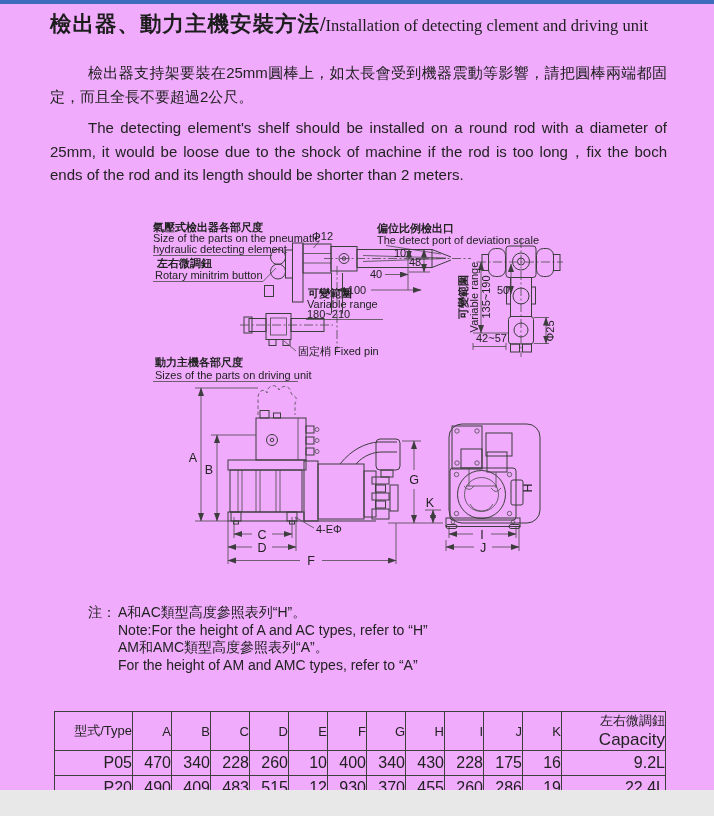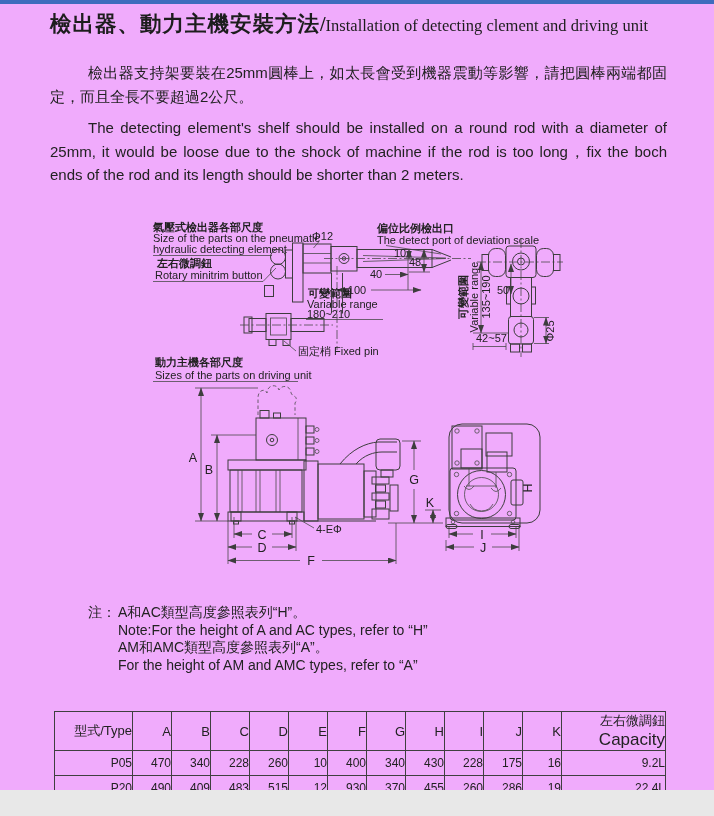--- a/index.html
+++ b/index.html
@@ -25,21 +25,21 @@
   #diagram .dd{stroke-dasharray:9 2.5 2 2.5;}
   #diagram .ph{stroke-dasharray:3.5 2.5;}
   #notes{position:absolute;left:88px;top:604px;font-size:14px;line-height:17.5px;color:#222;}
   #notes .row{display:flex;}
   #notes .prefix{width:30px;flex:none;}
   #tablewrap{position:absolute;left:54px;top:711px;}
   table{border-collapse:collapse;table-layout:fixed;}
   td,th{border:1px solid #3f3f3f;text-align:right;vertical-align:middle;
         font-weight:normal;font-size:12.5px;color:#222;padding:0;}
   th{height:23px;font-size:13px;}
-  td{height:24px;font-size:12px;}
+  td{height:24px;font-size:16px;}
   .cap-zh{font-size:13px;}
   .cap-en{font-size:17px;}
   #partialbox{position:absolute;left:473px;top:810px;width:145px;height:10px;
               background:#fbfdff;border:2px solid #a6c3e1;}
 </style>
 </head>
 <body>
 
 <div id="page">
   <div id="topbar"></div>

